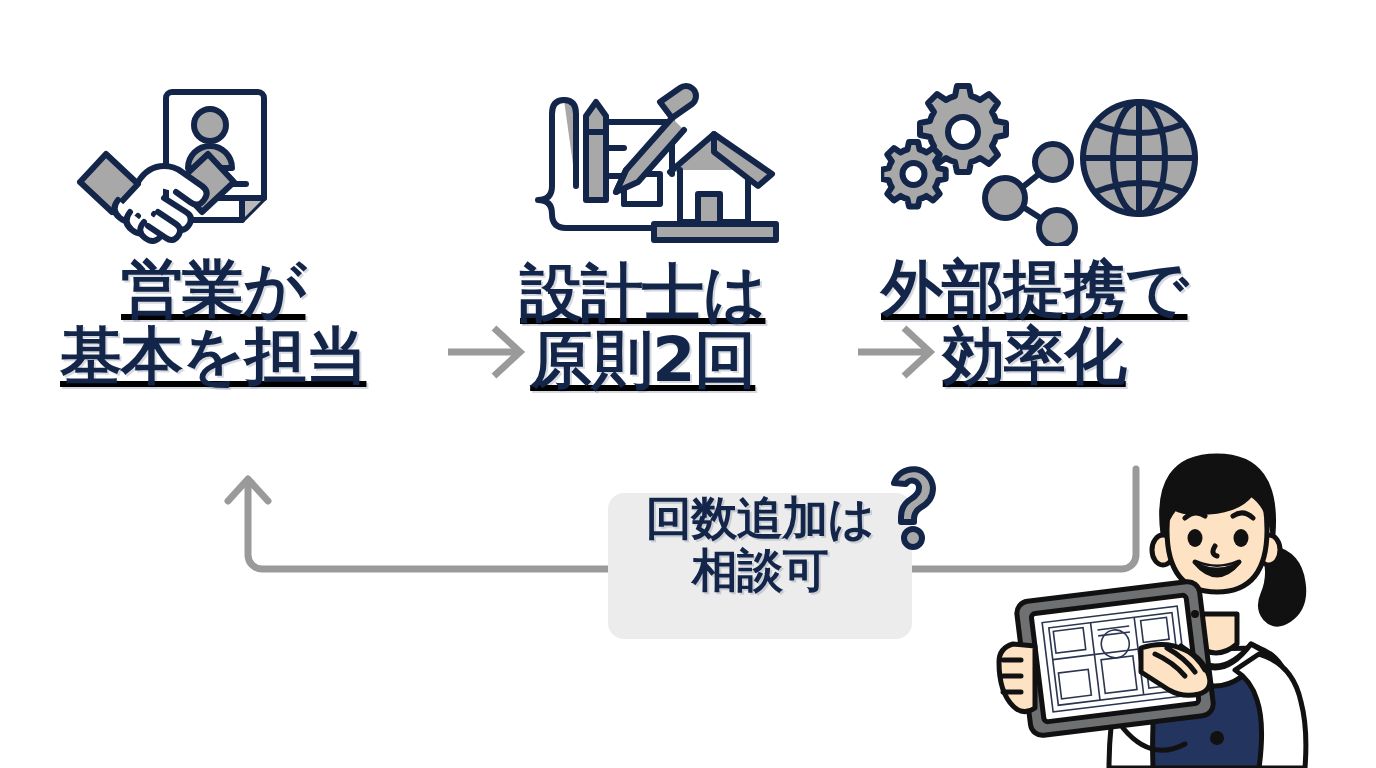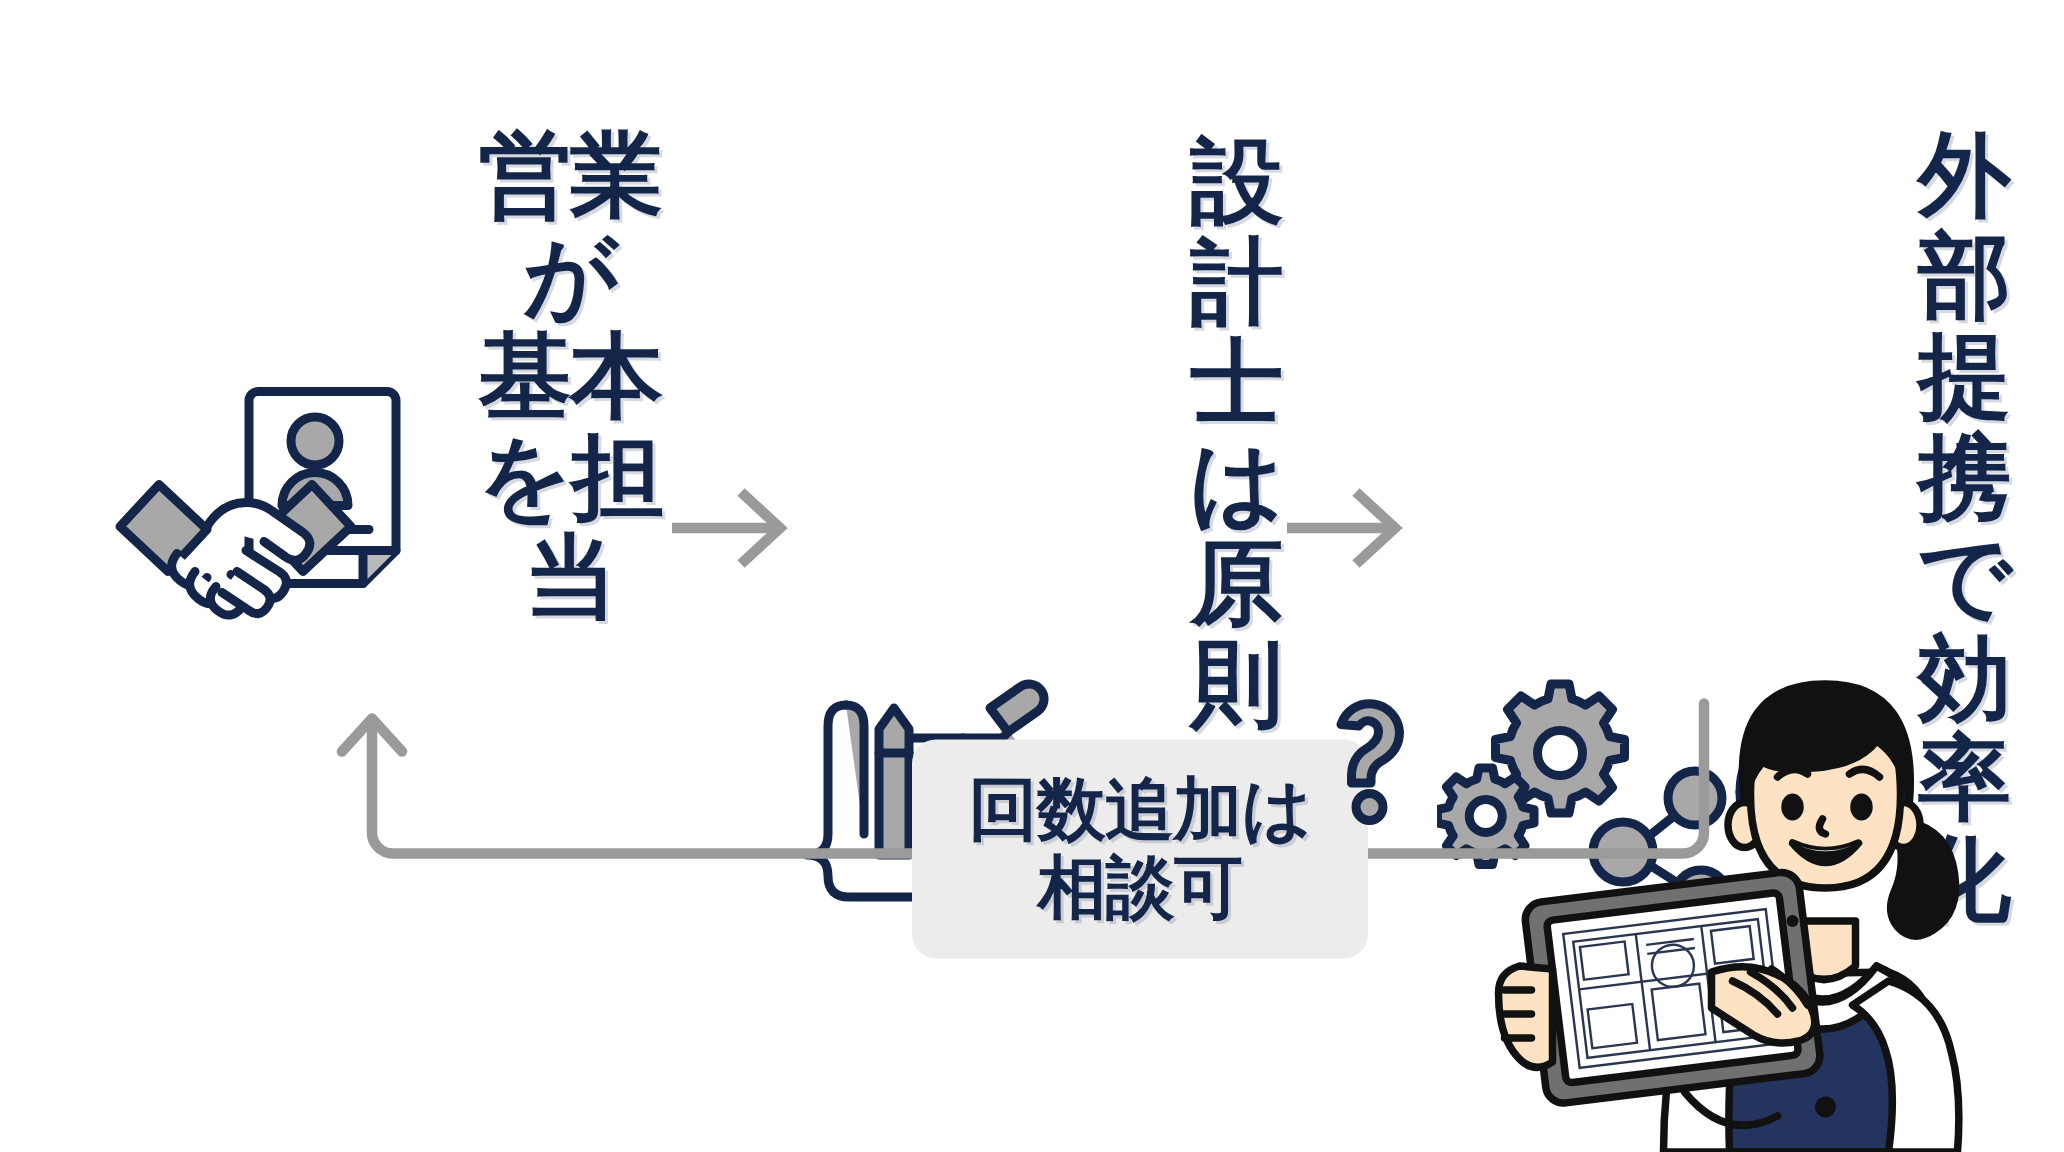--- a/index.html
+++ b/index.html
@@ -19,41 +19,42 @@
     left: 0; top: 0;
     width: 1376px;
     height: 768px;
     background: #ffffff;
   }
 
   
   .step {
     position: absolute;
     display: flex;
-    flex-direction: row;
-    align-items: flex-end;
+    flex-direction: column;
+    align-items: flex-start;
+    text-decoration: underline;
   }
   .step-icon {
     display: block;
   }
   .step-label {
     margin-top: 6px;
     text-align: center;
     color: #14254a;
     font-weight: 700;
     font-size: 62px;
     line-height: 1.08;
     letter-spacing: -1px;
     white-space: pre-line;
     text-shadow: 2px 2px 0 rgba(120,130,150,0.30);
   }
 
   #step-1 { left: 60px;  top: 78px;  width: 400px; }
   #step-2 { left: 520px; top: 82px;  width: 340px; }
-  #step-3 { left: 958px; top: 78px;  width: 380px; }
+  #step-3 { left: 881px; top: 78px;  width: 380px; }
 
   #step-1 .step-label { font-size: 62px; }
   #step-2 .step-label { font-size: 62px; }
   #step-3 .step-label { font-size: 62px; }
 
   
   .flow-arrow {
     position: absolute;
     width: 86px;
     height: 60px;
@@ -73,21 +74,21 @@
   
   #callout-box {
     position: absolute;
     left: 608px;
     top: 493px;
     width: 304px;
     height: 146px;
     background: #ececed;
     border-radius: 16px;
     display: flex;
-    align-items: center;
+    align-items: flex-start;
     justify-content: center;
   }
   #callout-text {
     color: #14254a;
     font-weight: 700;
     font-size: 46px;
     line-height: 1.12;
     text-align: center;
     white-space: pre-line;
     letter-spacing: -0.5px;

